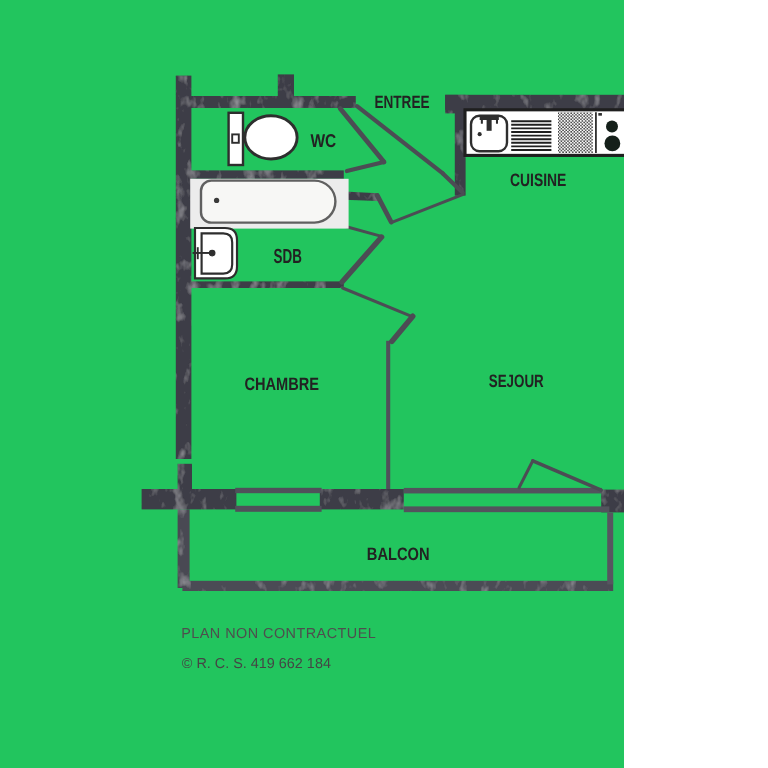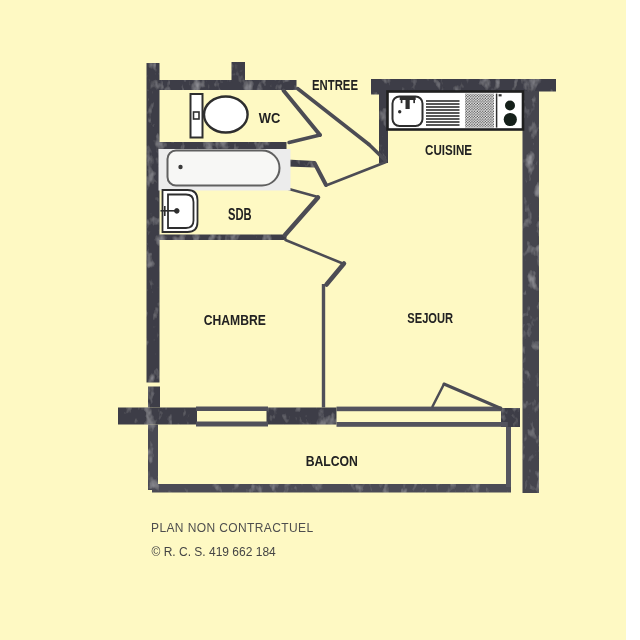--- a/index.html
+++ b/index.html
@@ -1,16 +1,16 @@
 <!DOCTYPE html>
 <html><head>
 <meta charset="utf-8">
 <style>
   html,body{margin:0;padding:0;background:#ffffff;}
-  .page{width:626px;height:640px;position:relative;background:#fef9c3;overflow:hidden;}
+  .page{width:520px;height:640px;position:relative;background:#22c55e;overflow:hidden;}
   text{font-family:"Liberation Sans",sans-serif;}
 </style>
 </head>
 <body>
 <div class="page">
 <svg width="640" height="640" viewBox="0 0 640 640" xmlns="http://www.w3.org/2000/svg">
 <defs>
   <filter id="wallTex" x="-10%" y="-10%" width="120%" height="120%">
     <feTurbulence type="fractalNoise" baseFrequency="0.11 0.065" numOctaves="3" seed="11" result="n"></feTurbulence>
     <feColorMatrix in="n" type="matrix" values="0 0 0 0 0.60  0 0 0 0 0.60  0 0 0 0 0.64  0.7 0.7 0 0 -0.75" result="l"></feColorMatrix>

